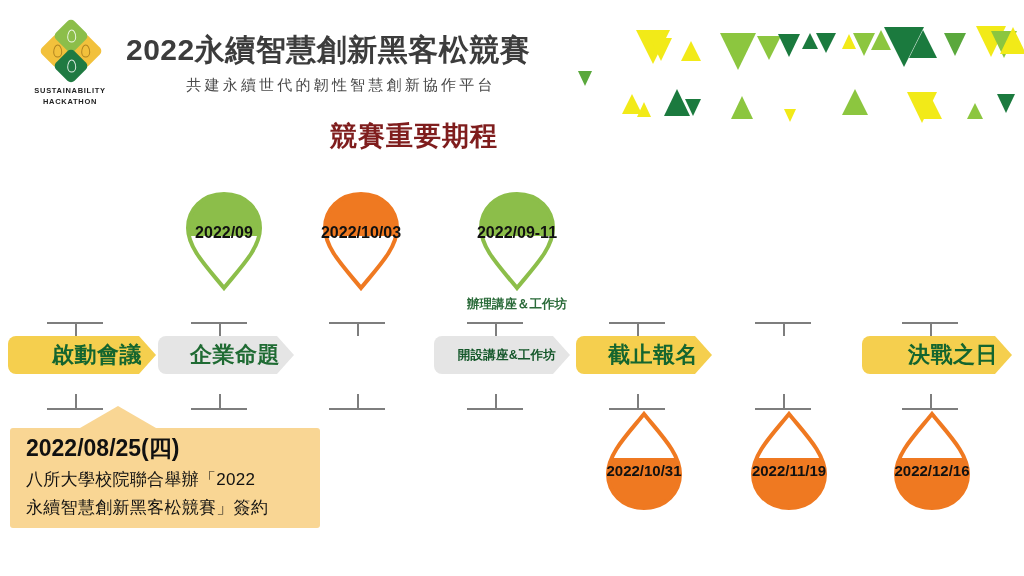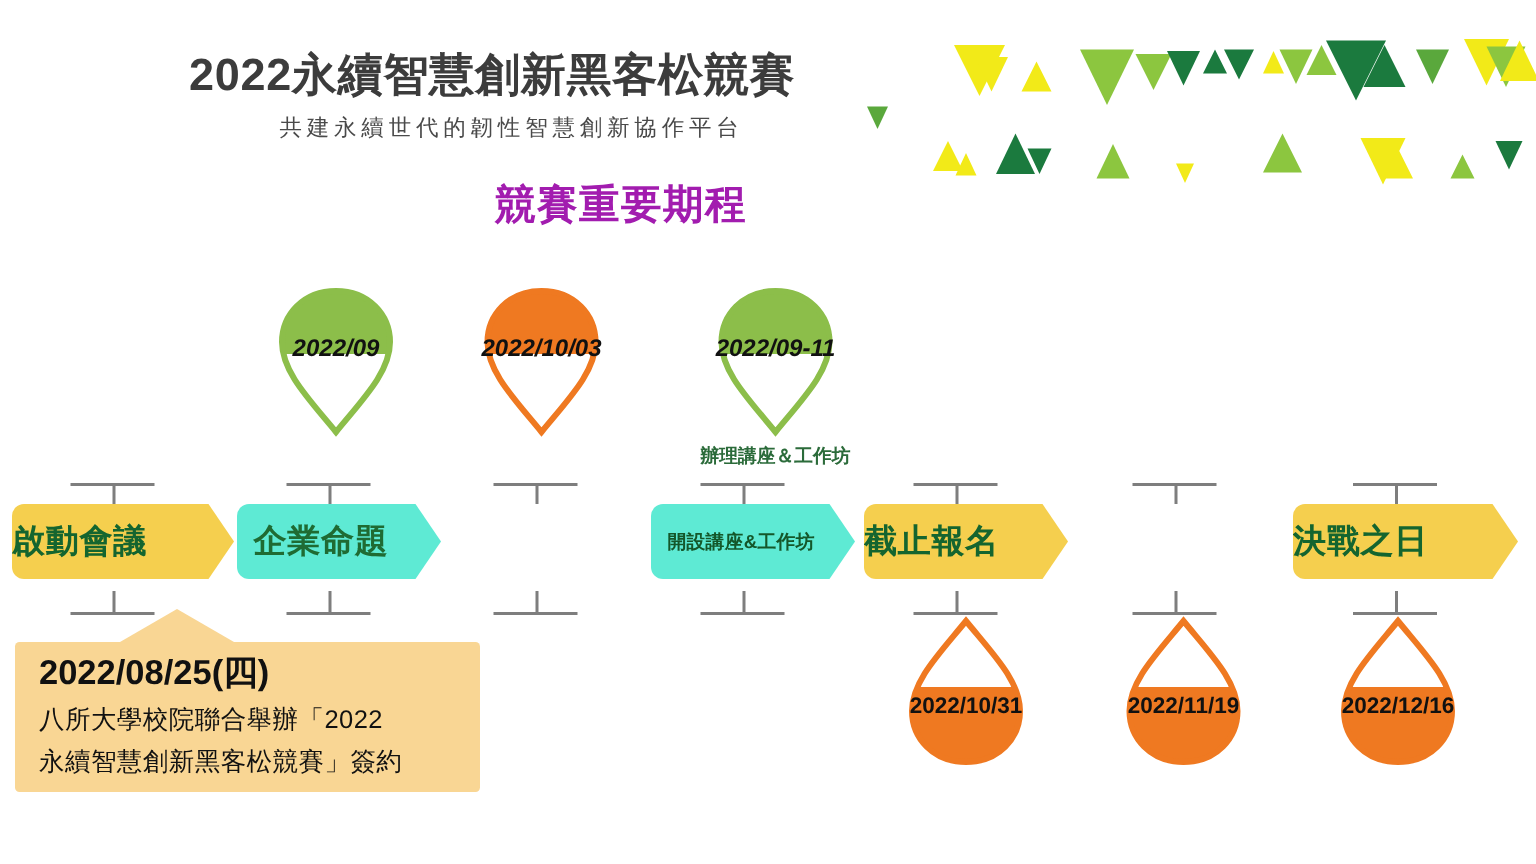--- a/index.html
+++ b/index.html
@@ -44,46 +44,46 @@
     font-size:15px; color:#4a4a4a; letter-spacing:3.2px; white-space:nowrap;
   }
 
   
   #tri-banner { position:absolute; left:550px; top:8px; width:474px; height:112px; }
   .tri { position:absolute; width:0; height:0; }
 
   
   #page-title {
     position:absolute; left:0; top:118px; width:828px; text-align:center;
-    font-size:27px; font-weight:bold; color:#a21caf; letter-spacing:1px;
+    font-size:27px; font-weight:bold; color:#7f1d1d; letter-spacing:1px;
   }
 
   
   #timeline { position:absolute; left:0; top:336px; width:1024px; height:44px; }
   .chev {
-    position:absolute; height:50px;
-    display:flex; align-items:center; justify-content:flex-start;
+    position:absolute; height:38px;
+    display:flex; align-items:center; justify-content:flex-end;
     clip-path:polygon(0 0, calc(100% - 17px) 0, 100% 50%, calc(100% - 17px) 100%, 0 100%);
     border-radius:8px 0 0 8px;
     padding-right:14px;
   }
   .chev.yellow { background:#f5cf4e; }
-  .chev.green  { background:#5eead4;padding-left:11px; }
+  .chev.green  { background:#e5e5e5;padding-left:11px; }
   .chev-label { font-weight:bold; color:#14652f; white-space:nowrap; }
   .chev.yellow .chev-label { font-size:22px; letter-spacing:.5px; }
   .chev.green.big .chev-label { font-size:22px; color:#1f6b33; letter-spacing:.5px; }
   .chev.green.small .chev-label { font-size:12.5px; color:#14572a; letter-spacing:.2px; }
   .tick-h { position:absolute; height:0; border-top:2px solid #7e7e7e; width:56px; }
   .tick-v { position:absolute; width:0; border-left:2px solid #7e7e7e; height:14px; }
 
   
   .pin { position:absolute; width:88px; height:108px; }
   .pin-label {
     position:absolute; left:-10px; top:36px; width:108px; text-align:center;
-    font-size:16px; font-weight:bold; color:#111; white-space:nowrap;font-style:italic;
+    font-size:16px; font-weight:bold; color:#111; white-space:nowrap;
   }
   .pin-caption {
     position:absolute; left:-34px; top:108px; width:156px; text-align:center;
     font-size:12.5px; font-weight:bold; color:#2b6b3a; white-space:nowrap;
   }
 
   
   .drop { position:absolute; width:88px; height:104px;text-decoration:underline; }
   .drop-label {
     position:absolute; left:-12px; top:52px; width:112px; text-align:center;
@@ -109,20 +109,40 @@
     letter-spacing:.3px; white-space:nowrap;
   }
   #callout-l1 { top:40px; }
   #callout-l2 { top:68px; }
 </style>
 </head>
 <body>
 
 <div id="header">
 
+  <div id="logo-block">
+    <div class="logo-mark">
+      <div class="diamond d-left">
+          <span class="leaf-v"></span>
+        </div>
+      <div class="diamond d-right">
+          <span class="leaf-v"></span>
+        </div>
+      <div class="diamond d-top">
+          <span class="leaf-v"></span>
+        </div>
+      <div class="diamond d-bot">
+          <span class="leaf-v"></span>
+        </div>
+    </div>
+    <div id="logo-text">
+      <div>SUSTAINABILITY</div>
+      <div>HACKATHON</div>
+    </div>
+  </div>
 
   <div id="title-main">2022永續智慧創新黑客松競賽</div>
   <div id="title-sub">共建永續世代的韌性智慧創新協作平台</div>
 
   <div id="tri-banner">
       <div class="tri" style="left: 27.5862px; top: 63.4483px; border-left: 7.58621px solid transparent; border-right: 7.58621px solid transparent; border-top: 15.1724px solid rgb(90, 168, 60);"></div>
       <div class="tri" style="left: 85.5172px; top: 22.069px; border-left: 17.2414px solid transparent; border-right: 17.2414px solid transparent; border-top: 34.4828px solid rgb(242, 234, 24);"></div>
       <div class="tri" style="left: 100px; top: 30.3448px; border-left: 11.7241px solid transparent; border-right: 11.7241px solid transparent; border-top: 23.4483px solid rgb(242, 234, 24);"></div>
       <div class="tri" style="left: 131.034px; top: 33.1034px; border-left: 10.3448px solid transparent; border-right: 10.3448px solid transparent; border-bottom: 20.6897px solid rgb(242, 234, 24);"></div>
       <div class="tri" style="left: 169.655px; top: 24.8276px; border-left: 18.6207px solid transparent; border-right: 18.6207px solid transparent; border-top: 37.2414px solid rgb(140, 198, 63);"></div>

